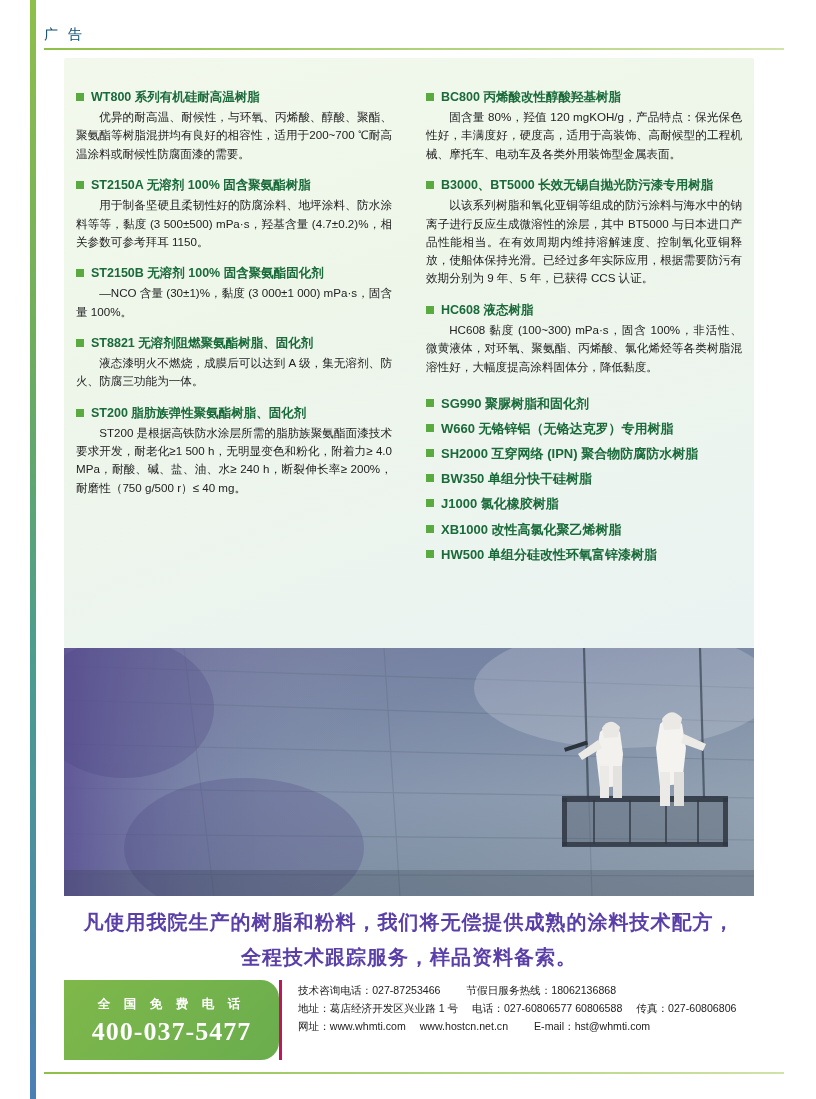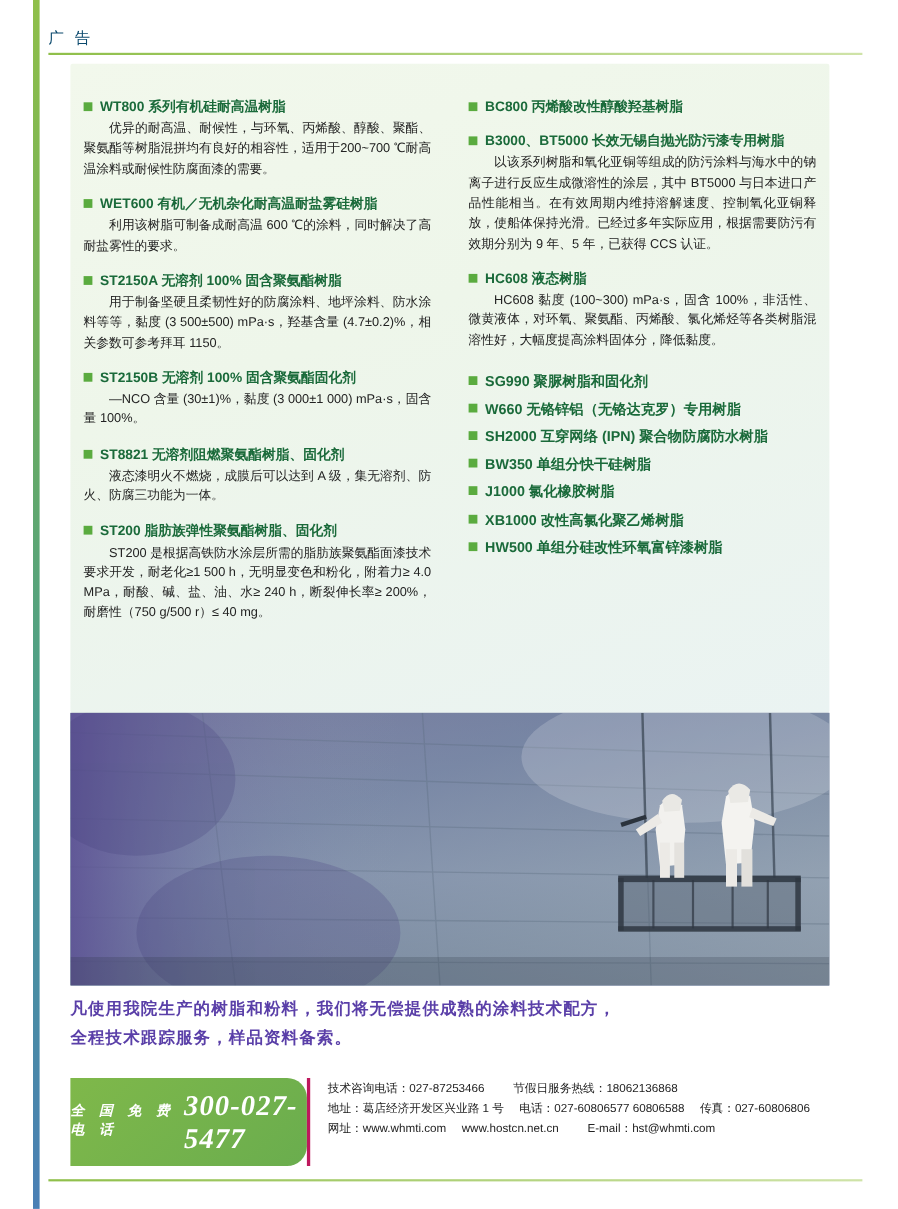--- a/index.html
+++ b/index.html
@@ -92,46 +92,46 @@
     left:64px; top:648px; width:690px; height:248px;
     overflow:hidden;
     background:#5b6f8e;
   }
   .photo svg { display:block; }
 
   
   .slogan {
     position:absolute;
     left:64px; top:905px; width:690px;
+    text-align:center;
     color:#5a3fa8;
     font-family:Liberation Serif, serif;
     font-weight:bold;
-    font-size:15px;
+    font-size:20px;
     line-height:1.75;
     letter-spacing:1px;
   }
 
   
   .footer {
     position:absolute;
     left:64px; top:980px; width:690px; height:80px;
     display:flex;
     align-items:stretch;
   }
   .phone-box {
     width:215px;
     background:linear-gradient(135deg,#7fb84a 0%,#6aad4e 100%);
     border-radius:0 18px 18px 0;
     color:#fff;
     display:flex;
-    flex-direction:row;
+    flex-direction:column;
     align-items:center;
     justify-content:center;
     padding-top:2px;
-    font-style:italic;
   }
   .phone-label {
     font-size:12.5px;
     letter-spacing:5px;
     font-weight:bold;
     margin-bottom:4px;
   }
   .phone-num {
     font-family:"Liberation Serif", serif;
     font-weight:bold;
@@ -171,27 +171,20 @@
   <div class="col">
 
     <div class="entry">
       <div class="entry-head">
         <span class="sq"></span>
         <span>WT800 系列有机硅耐高温树脂</span>
       </div>
       <div class="entry-body">优异的耐高温、耐候性，与环氧、丙烯酸、醇酸、聚酯、聚氨酯等树脂混拼均有良好的相容性，适用于200~700 ℃耐高温涂料或耐候性防腐面漆的需要。</div>
     </div>
 
-    <div class="entry">
-      <div class="entry-head">
-        <span class="sq"></span>
-        <span>WET600 有机／无机杂化耐高温耐盐雾硅树脂</span>
-      </div>
-      <div class="entry-body">利用该树脂可制备成耐高温 600 ℃的涂料，同时解决了高耐盐雾性的要求。</div>
-    </div>
 
     <div class="entry">
       <div class="entry-head">
         <span class="sq"></span>
         <span>ST2150A 无溶剂 100% 固含聚氨酯树脂</span>
       </div>
       <div class="entry-body">用于制备坚硬且柔韧性好的防腐涂料、地坪涂料、防水涂料等等，黏度 (3 500±500) mPa·s，羟基含量 (4.7±0.2)%，相关参数可参考拜耳 1150。</div>
     </div>
 
     <div class="entry">
@@ -220,20 +213,21 @@
 
   </div>
 
   <div class="col">
 
     <div class="entry">
       <div class="entry-head">
         <span class="sq"></span>
         <span>BC800 丙烯酸改性醇酸羟基树脂</span>
       </div>
+      <div class="entry-body">固含量 80%，羟值 120 mgKOH/g，产品特点：保光保色性好，丰满度好，硬度高，适用于高装饰、高耐候型的工程机械、摩托车、电动车及各类外用装饰型金属表面。</div>
     </div>
 
     <div class="entry">
       <div class="entry-head">
         <span class="sq"></span>
         <span>B3000、BT5000 长效无锡自抛光防污漆专用树脂</span>
       </div>
       <div class="entry-body">以该系列树脂和氧化亚铜等组成的防污涂料与海水中的钠离子进行反应生成微溶性的涂层，其中 BT5000 与日本进口产品性能相当。在有效周期内维持溶解速度、控制氧化亚铜释放，使船体保持光滑。已经过多年实际应用，根据需要防污有效期分别为 9 年、5 年，已获得 CCS 认证。</div>
     </div>
 
@@ -369,21 +363,21 @@
 </div>
 
 <div class="slogan">
   <div>凡使用我院生产的树脂和粉料，我们将无偿提供成熟的涂料技术配方，</div>
   <div>全程技术跟踪服务，样品资料备索。</div>
 </div>
 
 <div class="footer">
   <div class="phone-box">
     <div class="phone-label">全 国 免 费 电 话</div>
-    <div class="phone-num">300-027-5477</div>
+    <div class="phone-num">400-037-5477</div>
   </div>
   <div class="contact">
     <div class="row">
       <span class="lbl">技术咨询电话：</span><span>027-87253466</span><span class="gap"></span><span class="lbl">节假日服务热线：</span><span>18062136868</span>
     </div>
     <div class="row">
       <span class="lbl">地址：</span><span>葛店经济开发区兴业路 1 号</span><span class="gap-s"></span><span class="lbl">电话：</span><span>027-60806577  60806588</span><span class="gap-s"></span><span class="lbl">传真：</span><span>027-60806806</span>
     </div>
     <div class="row">
       <span class="lbl">网址：</span><span>www.whmti.com</span><span class="gap-s"></span><span>www.hostcn.net.cn</span><span class="gap"></span><span class="lbl">E-mail：</span><span>hst@whmti.com</span>

